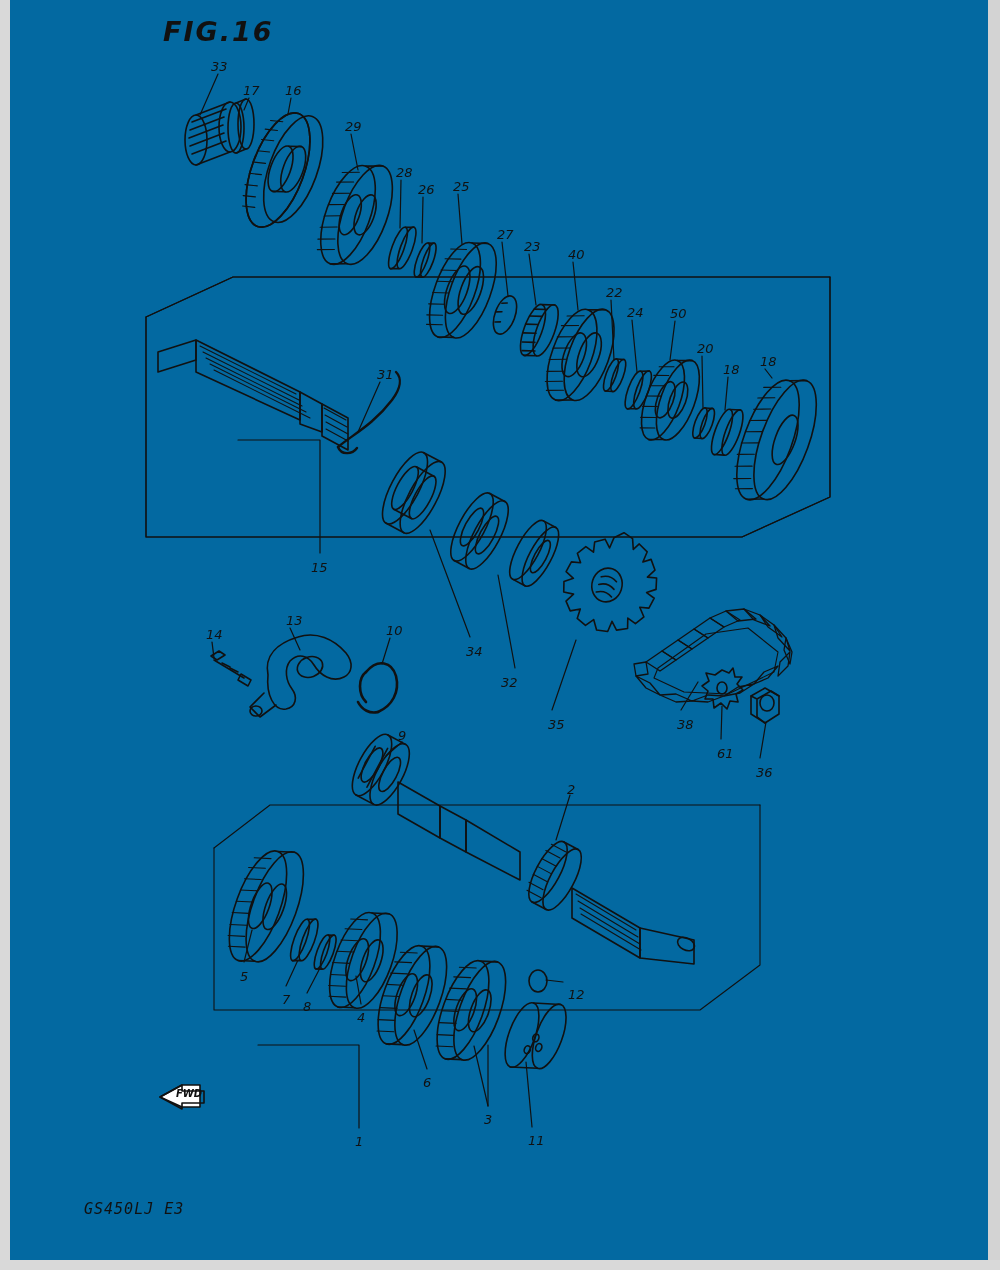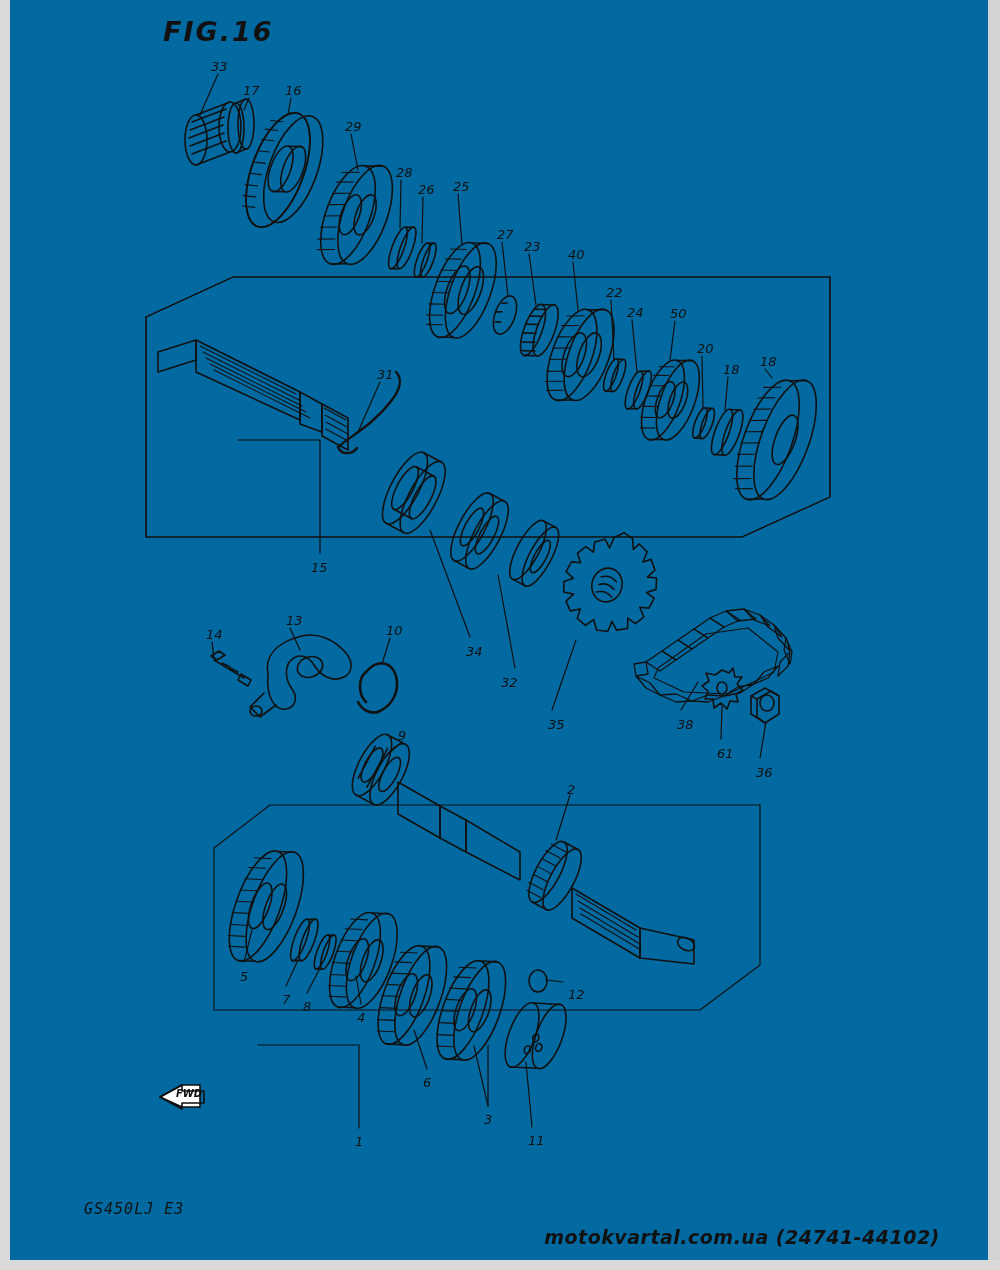--- a/index.html
+++ b/index.html
@@ -540,16 +540,15 @@
   <div class="callout" style="left:303px; top:1000px;">8</div>
   <div class="callout" style="left:357px; top:1011px;">4</div>
   <div class="callout" style="left:423px; top:1076px;">6</div>
   <div class="callout" style="left:484px; top:1113px;">3</div>
   <div class="callout" style="left:528px; top:1134px;">11</div>
   <div class="callout" style="left:355px; top:1135px;">1</div>
 
   <div class="model-code">GS450LJ  E3</div>
 
   <div class="footer-credit">
-    <div class="line2">motokvartal.com.ua (24741-44102)</div>
   </div>
 
 </div>
 
 </body></html>

